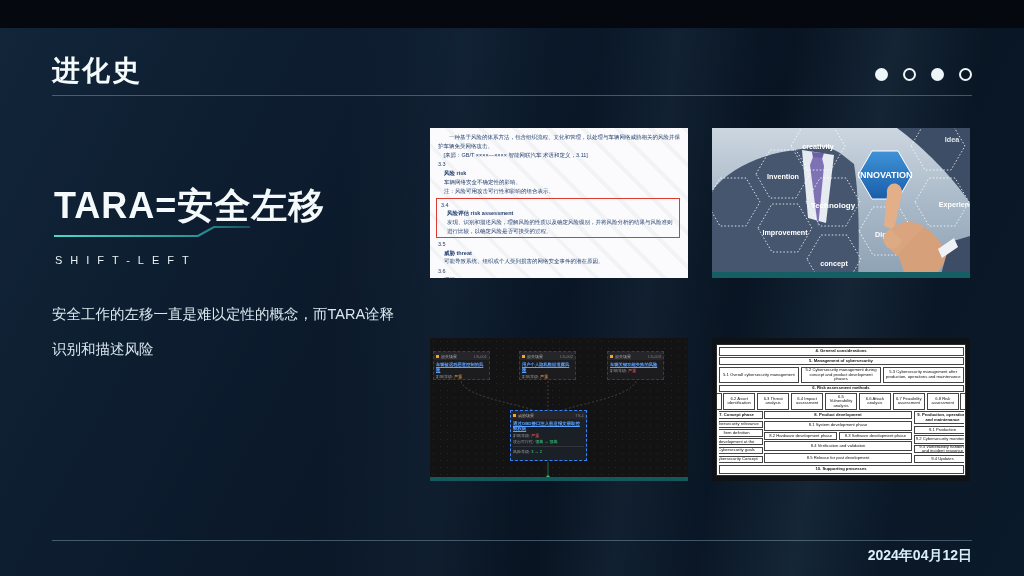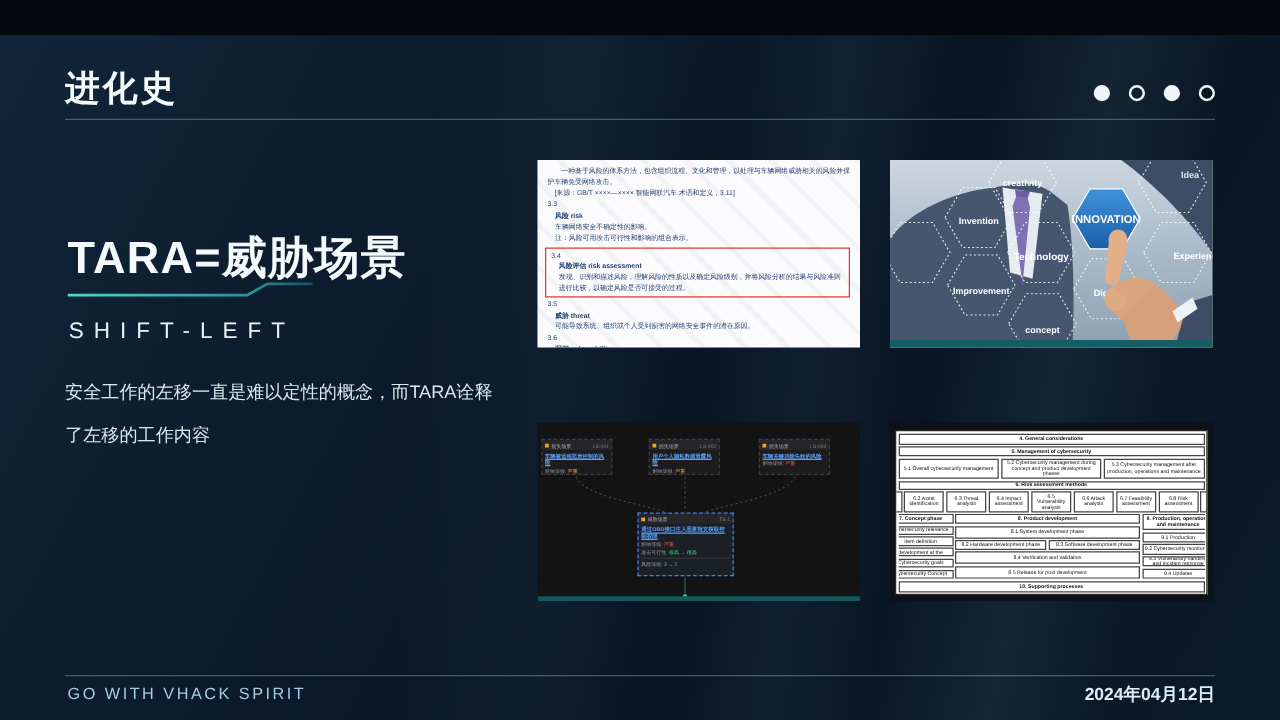--- a/index.html
+++ b/index.html
@@ -18,21 +18,21 @@
   .section-label { position:absolute; left:172px; top:38px; font-size:17px; font-weight:800; color:#35c4e0; letter-spacing:1.5px; }
   .top-rule { position:absolute; left:52px; right:52px; top:67px; height:1px; background:rgba(170,205,225,.35); }
   .dots { position:absolute; right:52px; top:40px; display:flex; gap:15px; }
   .dot { width:13px; height:13px; border-radius:50%; }
   .dot.filled { background:#eef6f8; }
   .dot.hollow { border:2px solid #eef6f8; background:transparent; }
 
   
   .hero-title { position:absolute; left:54px; top:154px; font-size:36px; font-weight:800; color:#f4fafc; letter-spacing:1px; }
   .title-underline { position:absolute; left:54px; top:197px; }
-  .hero-subtitle { position:absolute; left:55px; top:226px; font-size:18px; letter-spacing:8px; color:#e9f2f5; }
+  .hero-subtitle { position:absolute; left:55px; top:226px; font-size:11px; letter-spacing:8px; color:#e9f2f5; }
   .hero-body { position:absolute; left:52px; top:276px; width:370px; font-size:14.5px; color:#d9e7ef; line-height:1.4; }
   .hero-body .line { margin-bottom:15px; }
 
   
   .bottom-rule { position:absolute; left:52px; right:52px; top:512px; height:1px; background:rgba(170,205,225,.35); }
   .slogan { position:absolute; left:54px; top:519px; font-size:13px; letter-spacing:2px; color:#a7cbe0; }
   .date { position:absolute; right:52px; top:519px; font-size:14px; font-weight:700; color:#d8eef8; }
 
   
   .img-doc { position:absolute; left:430px; top:100px; width:258px; height:150px; background:#fbfbfd;
@@ -94,35 +94,35 @@
 
   <div class="logo">进化史</div>
   <div class="top-rule"></div>
   <div class="dots">
     <span class="dot filled"></span>
     <span class="dot hollow"></span>
     <span class="dot filled"></span>
     <span class="dot hollow"></span>
   </div>
 
-  <div class="hero-title">TARA=威胁场景</div>
+  <div class="hero-title">TARA=安全左移</div>
   <svg class="title-underline" width="200" height="14" viewBox="0 0 200 14">
     <defs>
       <linearGradient id="ug" x1="0" y1="0" x2="1" y2="0">
         <stop offset="0" stop-color="#4fd8c8"></stop>
           <stop offset="0.75" stop-color="#2a8f95"></stop>
           <stop offset="1" stop-color="#17505e"></stop>
       </linearGradient>
     </defs>
     <polyline points="0,11 144,11 160,2 196,2" fill="none" stroke="url(#ug)" stroke-width="2.2"></polyline>
   </svg>
   <div class="hero-subtitle">SHIFT-LEFT</div>
   <div class="hero-body">
     <div class="line">安全工作的左移一直是难以定性的概念，而TARA诠释</div>
-    <div class="line">了左移的工作内容</div>
+    <div class="line">识别和描述风险</div>
   </div>
 
   <div class="img-doc">
     <div class="doc-para">一种基于风险的体系方法，包含组织流程、文化和管理，以处理与车辆网络威胁相关的风险并保护车辆免受网络攻击。</div>
     <div class="doc-src">[来源：GB/T ××××—×××× 智能网联汽车 术语和定义，3.11]</div>
     <div class="doc-num">3.3</div>
     <div class="doc-term">风险 risk</div>
     <div class="doc-def">车辆网络安全不确定性的影响。</div>
     <div class="doc-note">注：风险可用攻击可行性和影响的组合表示。</div>
     <div class="doc-highlight">
@@ -296,15 +296,14 @@
           <div class="ibox">9.2 Cybersecurity monitoring</div>
           <div class="ibox">9.3 Vulnerability handling and incident response</div>
           <div class="ibox">9.4 Updates</div>
         </div>
       </div>
       <div class="ibox ihead" style="flex:0 0 9px;">10. Supporting processes</div>
     </div>
   </div>
 
   <div class="bottom-rule"></div>
-  <div class="slogan">GO WITH VHACK SPIRIT</div>
   <div class="date">2024年04月12日</div>
 </div>
 
 </body></html>

